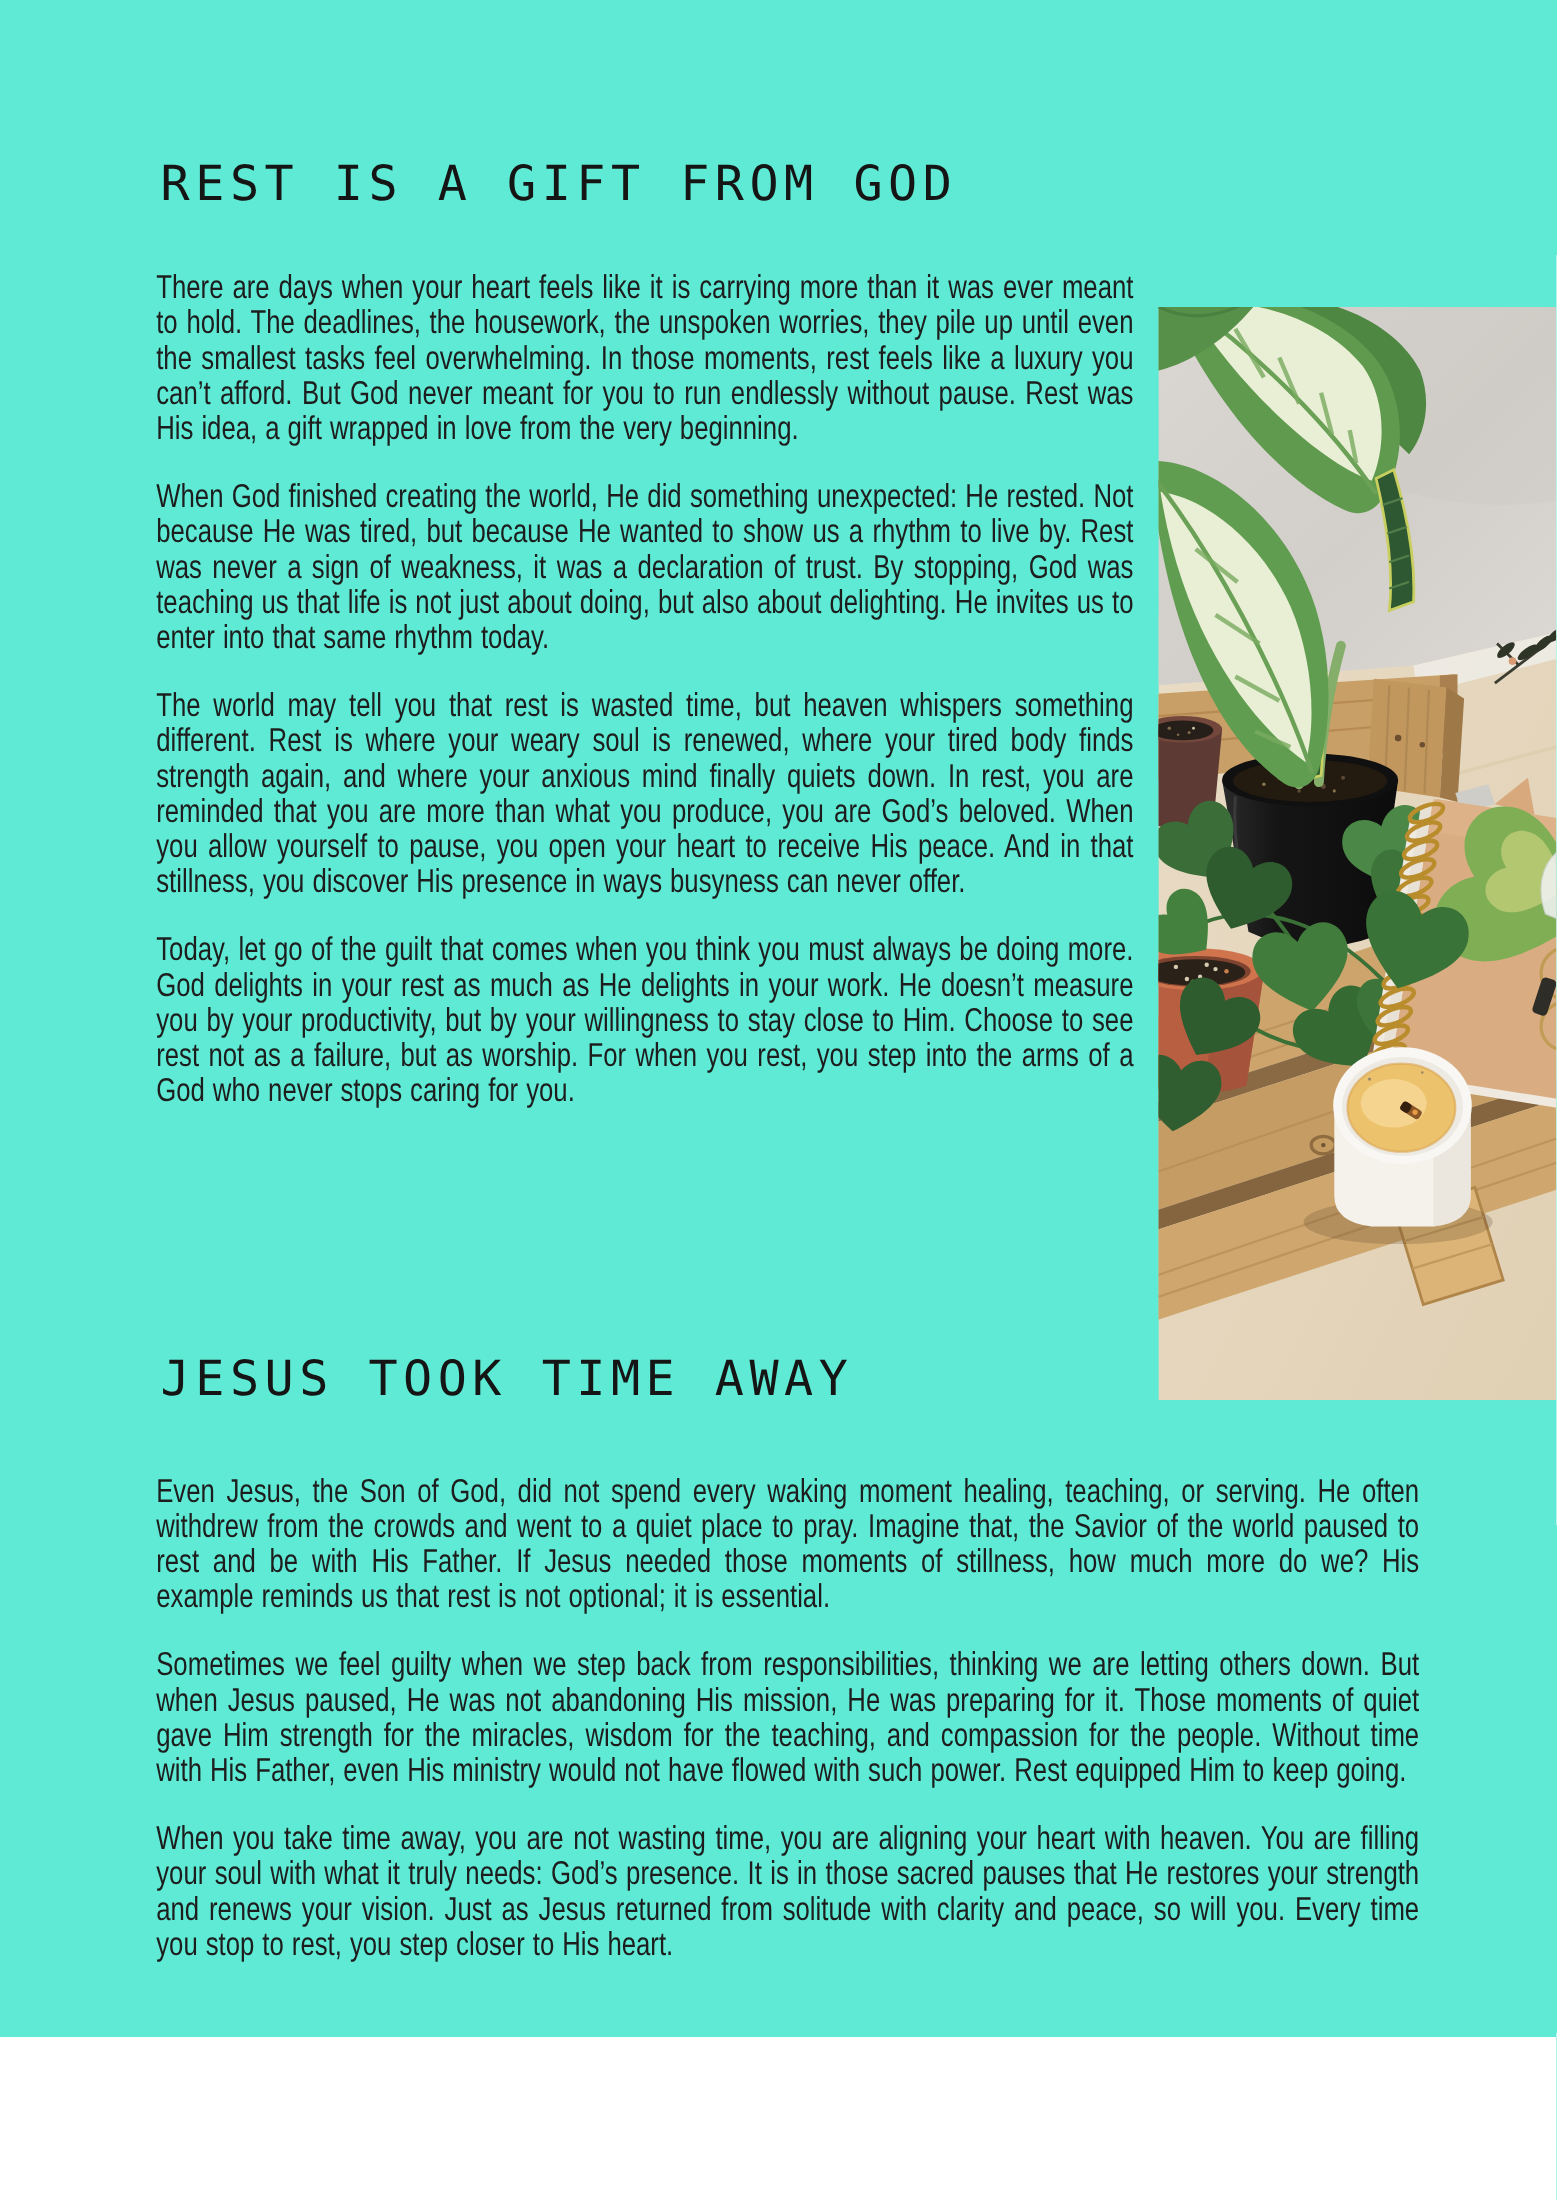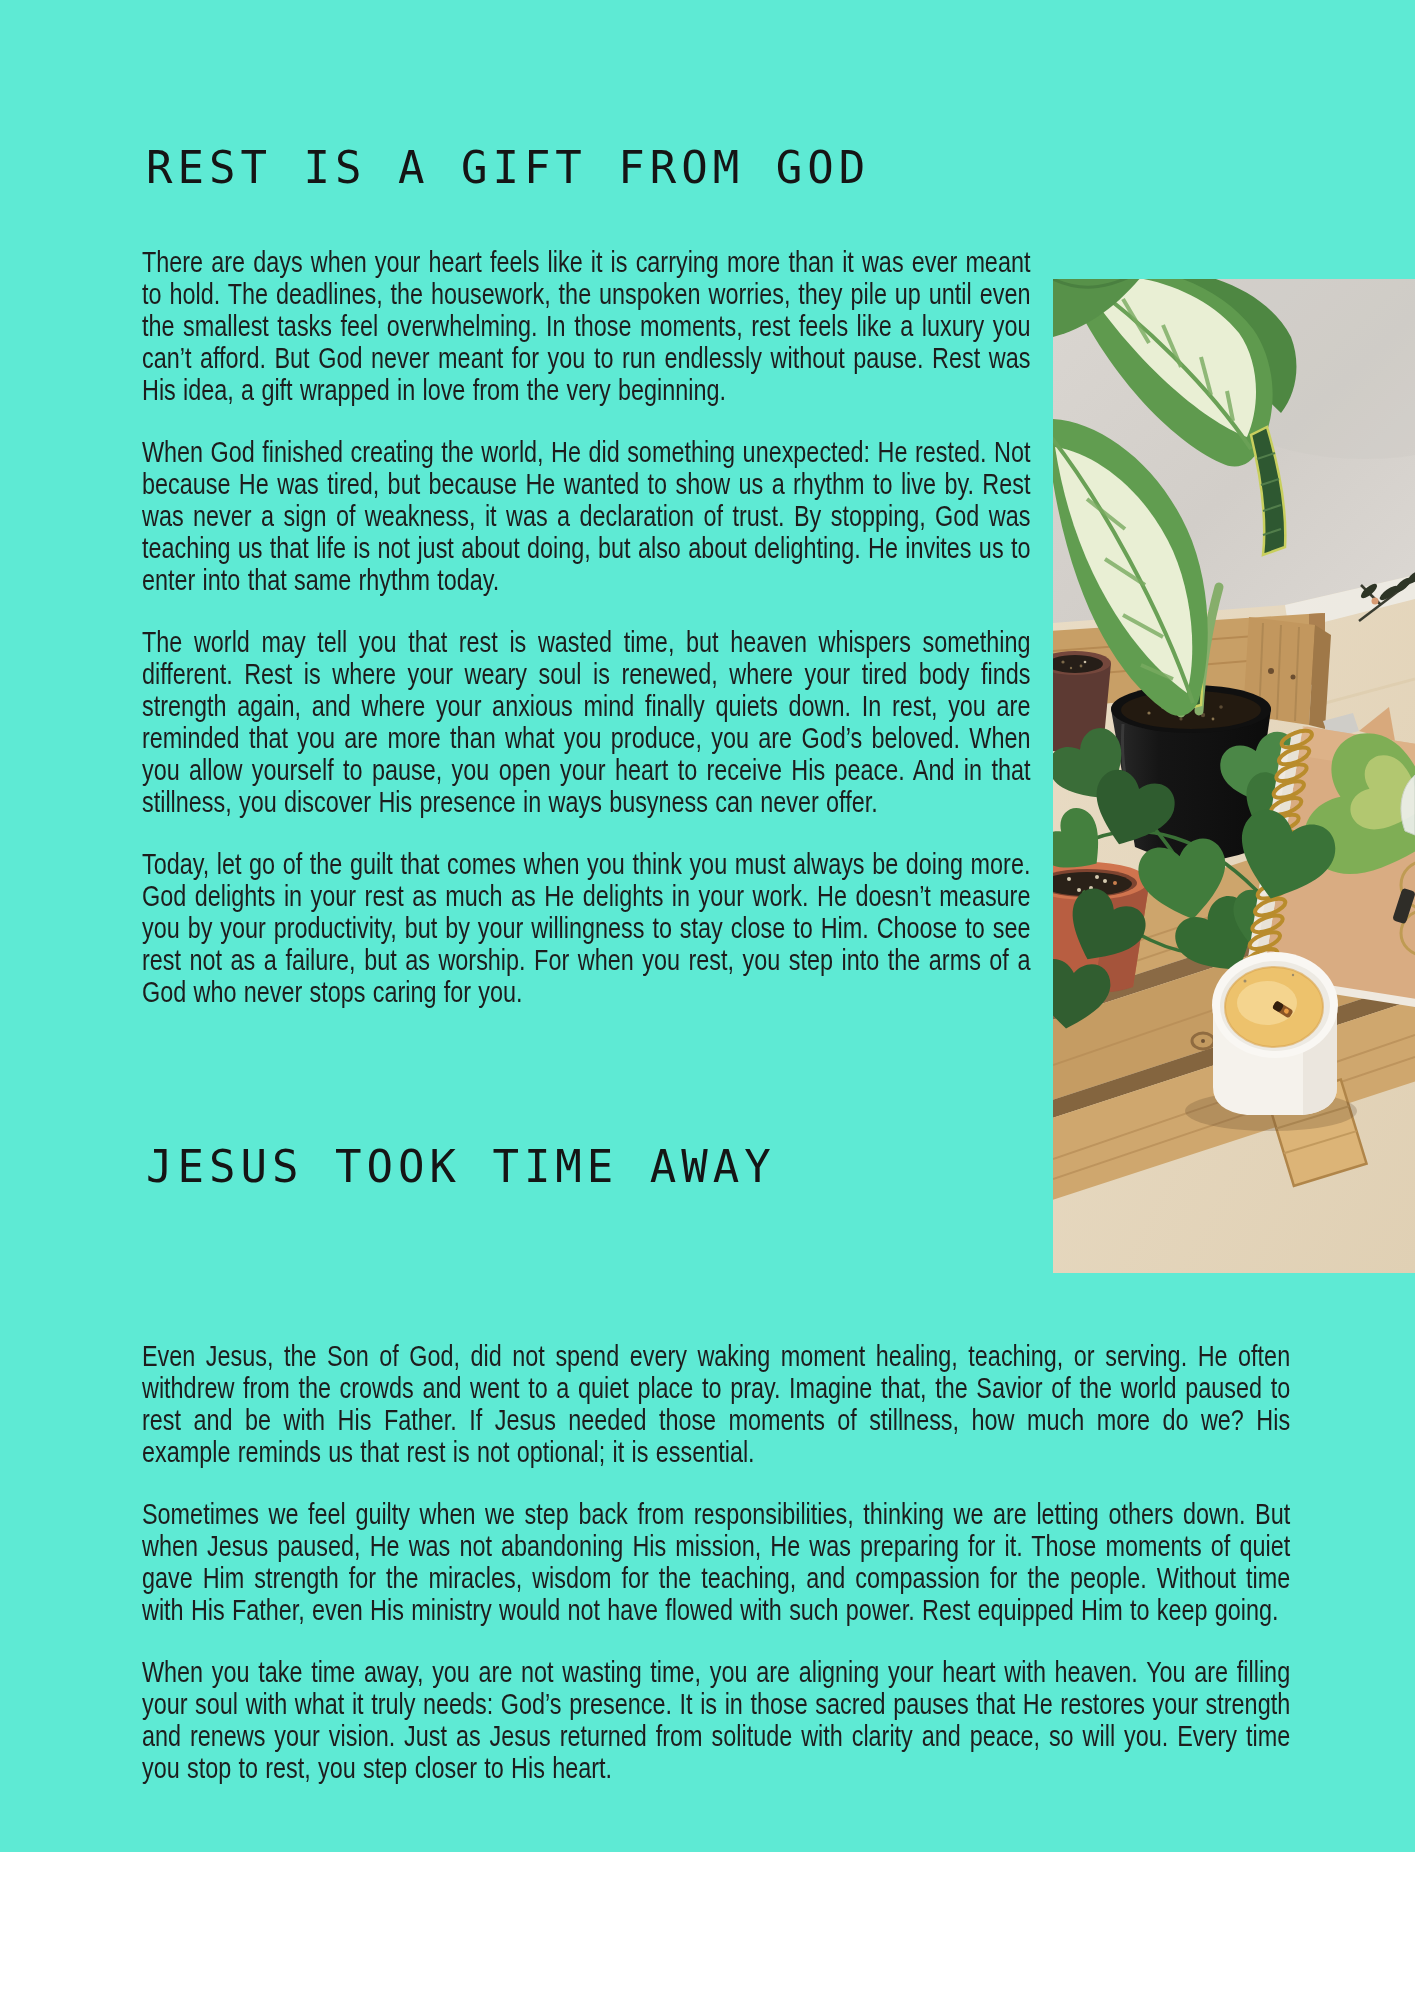--- a/index.html
+++ b/index.html
@@ -8,21 +8,21 @@
     position:relative; width:1415px; height:1852px; background:#5eead4;
     font-family:"Liberation Sans", sans-serif; overflow:hidden;
   }
   .heading {
     position:absolute; margin:0;
     font-family:"DejaVu Sans Mono", monospace;
     font-weight:500; font-size:44px; line-height:1.1;
     letter-spacing:5px; color:#151515; white-space:nowrap;
   }
   #heading-rest  { left:146px; top:144px; }
-  #heading-jesus { left:146px; top:1143px; }
+  #heading-jesus { left:146px; top:1230px; }
   .textcol {
     position:absolute;
     transform:scaleX(0.78); transform-origin:0 0;
   }
   #col-1 { left:142px; top:246px;  width:1139px; }
   #col-2 { left:142px; top:1340px; width:1472px; }
   .textcol p {
     margin:0 0 30px 0;
     font-size:30px; line-height:32px;
     text-align:justify; color:#1d1d1d;

